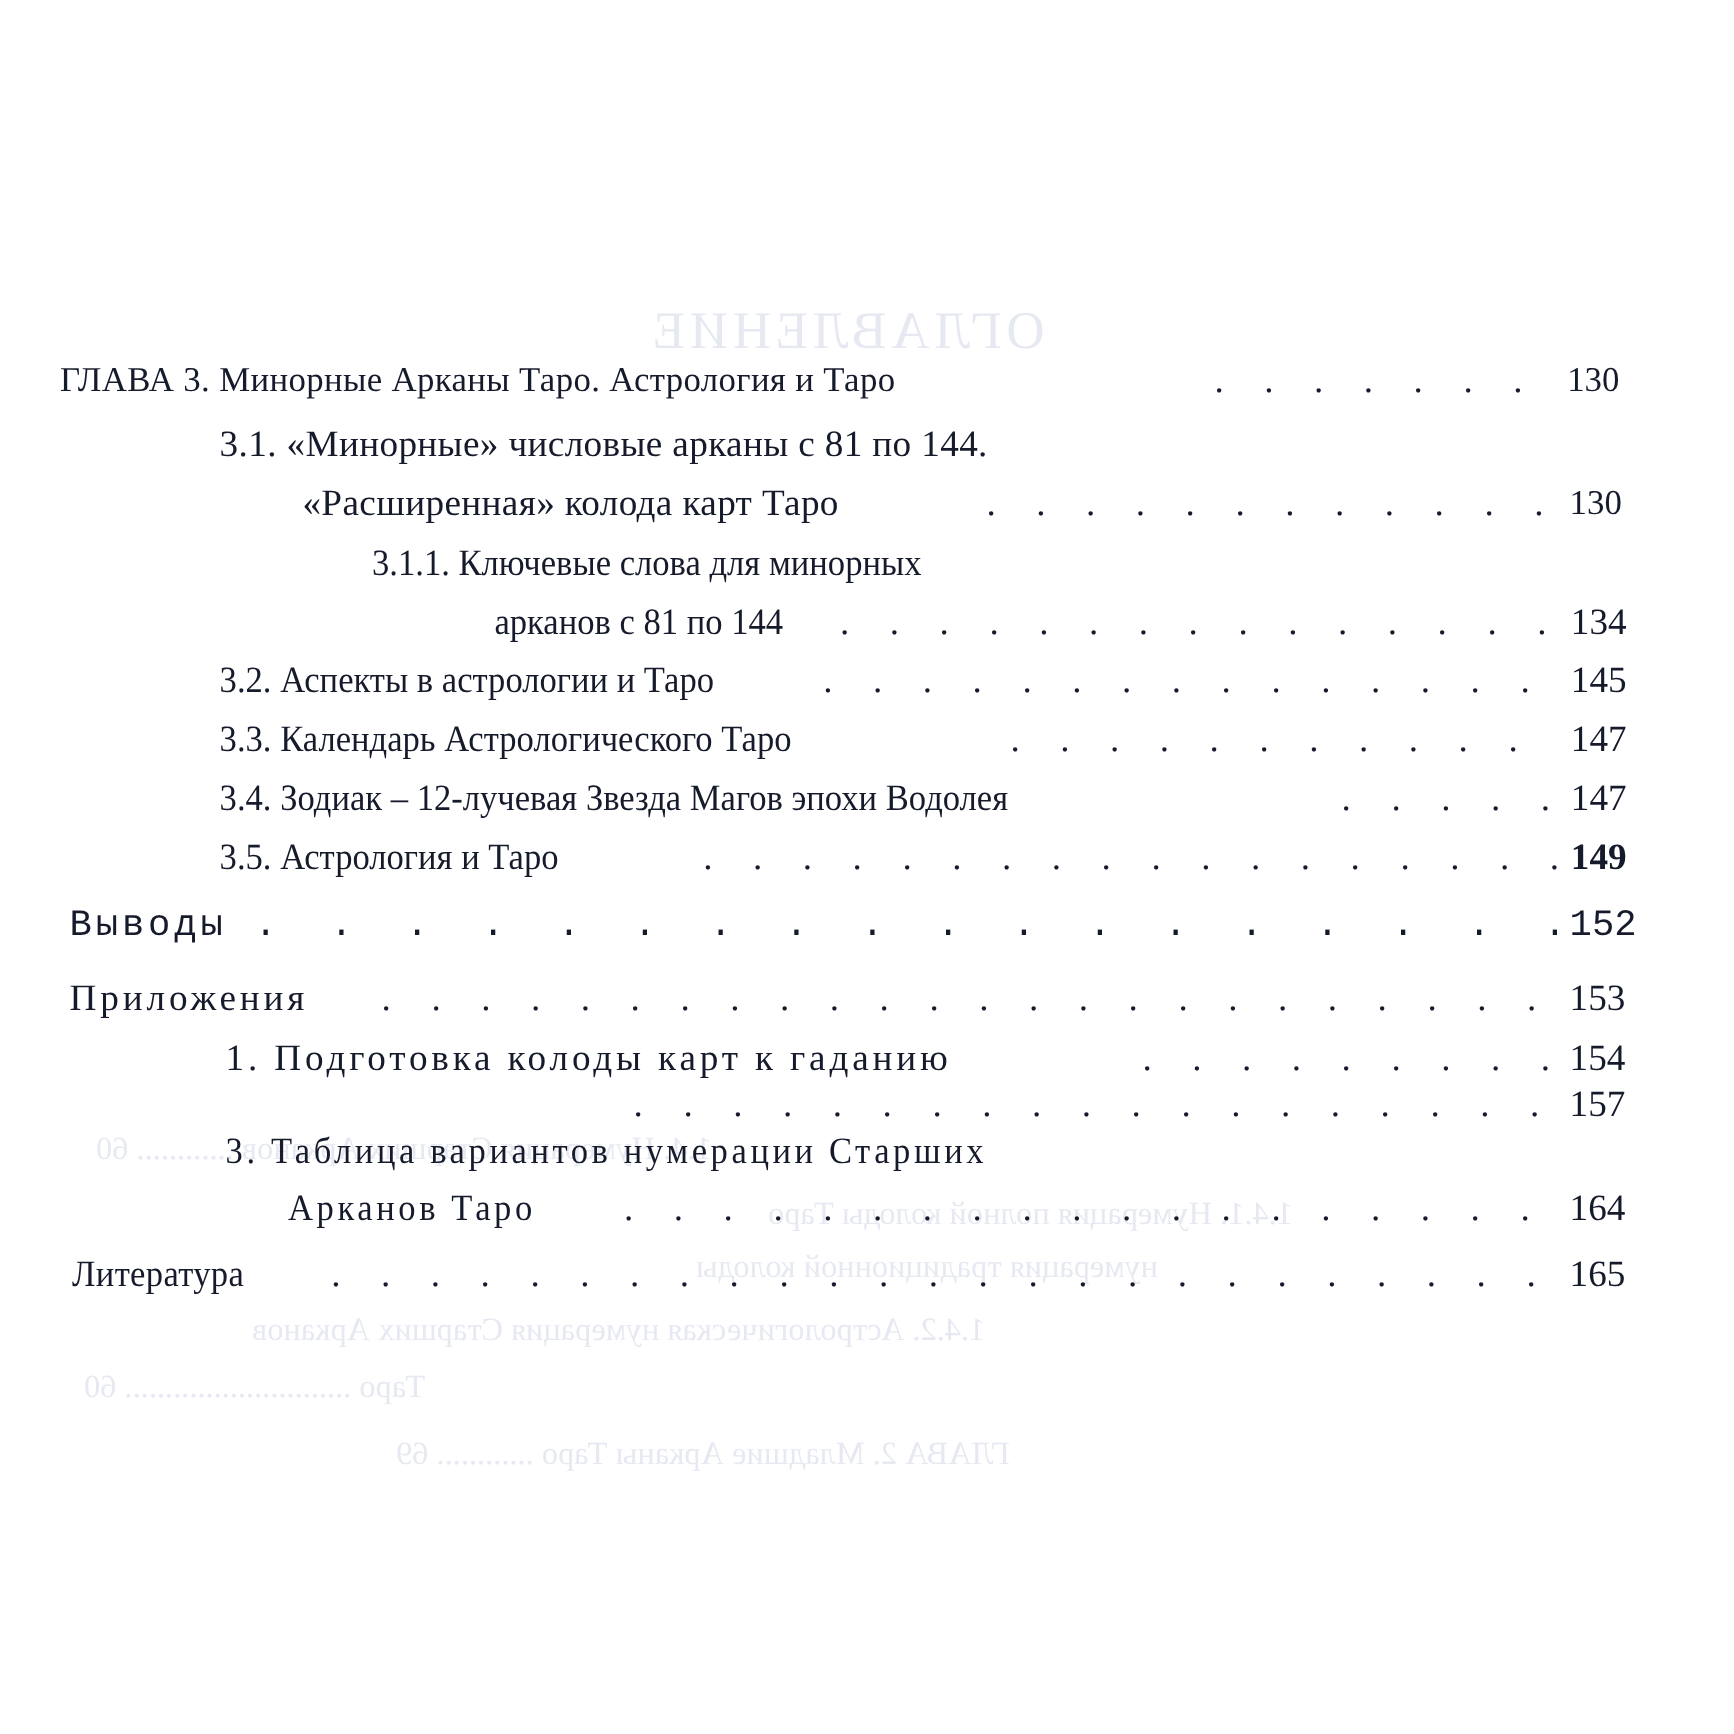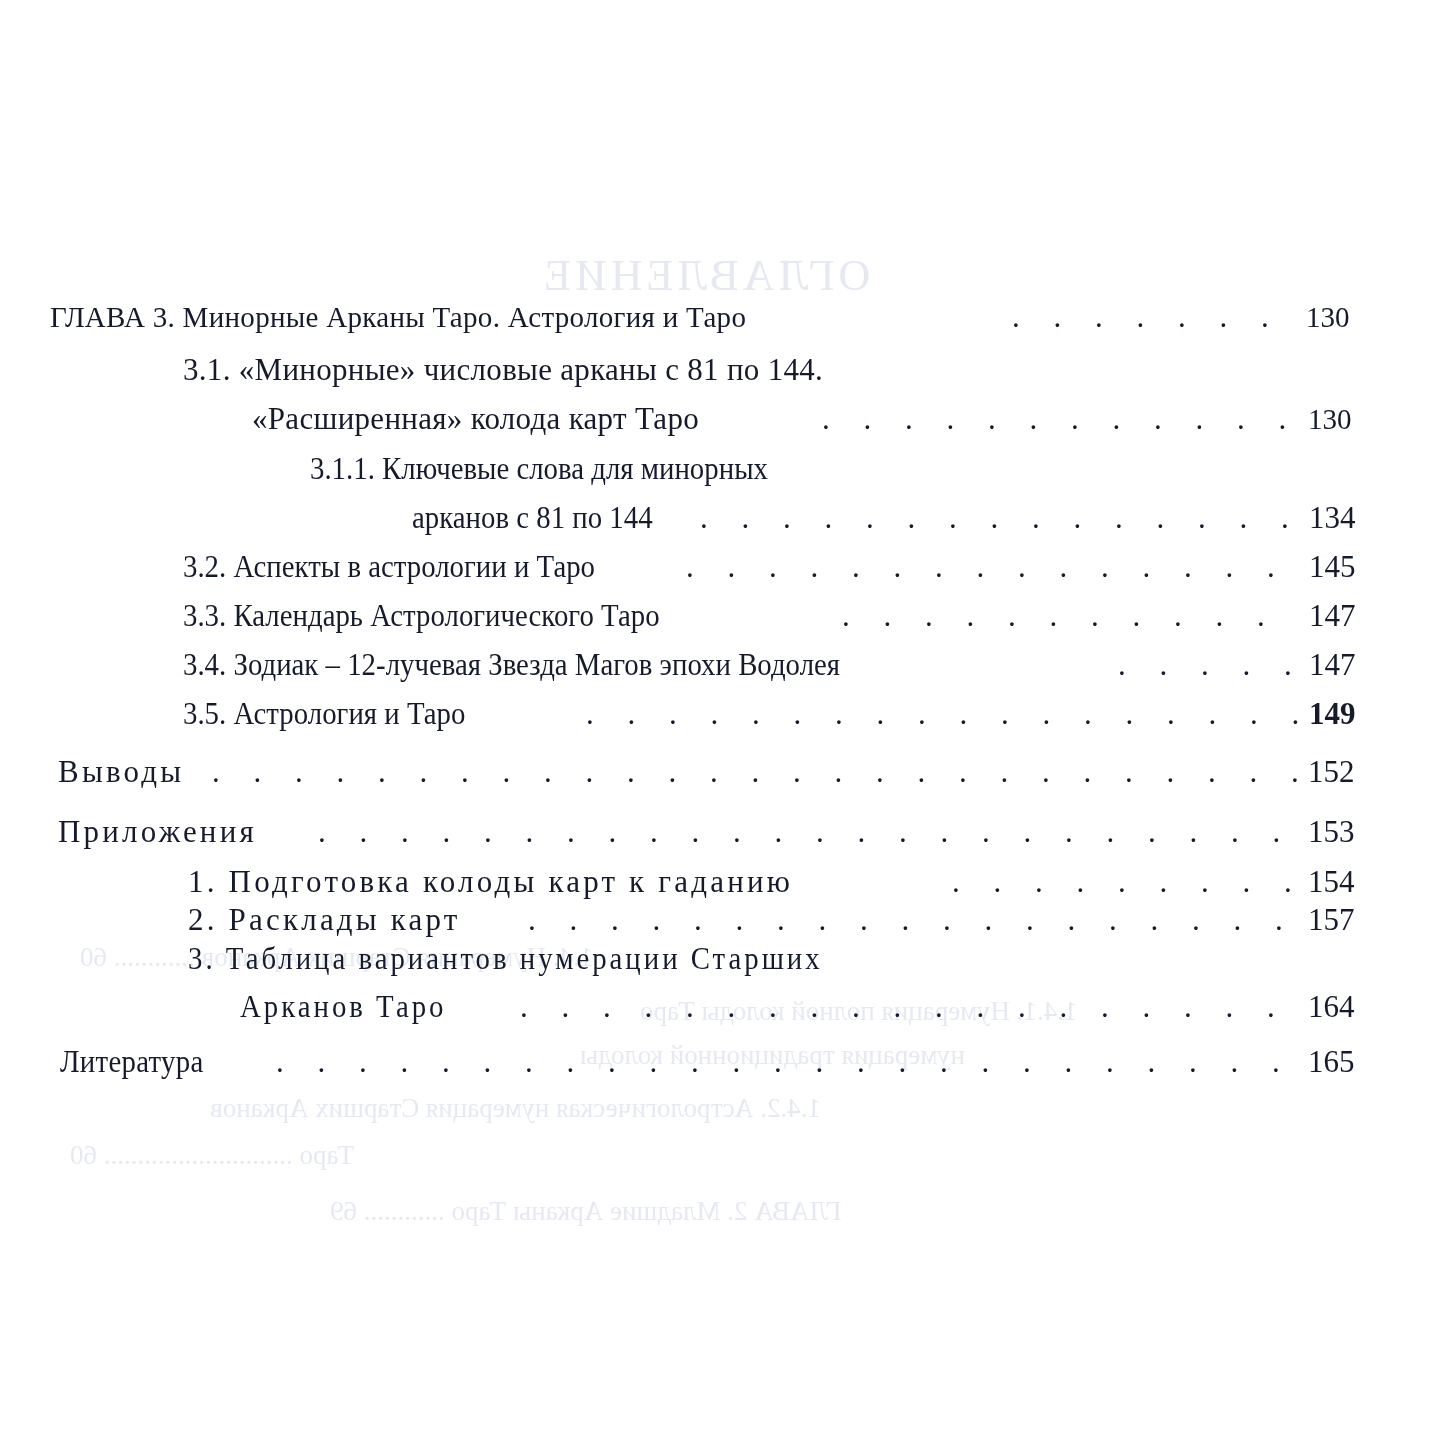--- a/index.html
+++ b/index.html
@@ -77,40 +77,39 @@
       <span class="leader" style="left:1118px; width:180px;">. . . . . . . . . . . . . . . . . . . . . . . . . . . . . . . . . . . . . . . . . . . . . . . . . . . . . . . . . . . . . .</span>
       <span class="page-num" style="left:1309px;">147</span>
     </div>
 
     <div class="toc-line" style="top:694px;">
       <span class="entry-text condensed" style="left:183px; transform:scaleX(0.93);">3.5. Астрология и Таро</span>
       <span class="leader" style="left:586px; width:712px;">. . . . . . . . . . . . . . . . . . . . . . . . . . . . . . . . . . . . . . . . . . . . . . . . . . . . . . . . . . . . . .</span>
       <span class="page-num" style="left:1309px;font-weight:bold;">149</span>
     </div>
 
-    <div class="toc-line" style="top:752px;">
+    <div class="toc-line" style="top:752px;font-family:Liberation Mono, monospace;">
       <span class="entry-text spaced" style="left:58px;">Выводы</span>
       <span class="leader" style="left:212px; width:1086px;">. . . . . . . . . . . . . . . . . . . . . . . . . . . . . . . . . . . . . . . . . . . . . . . . . . . . . . . . . . . . . .</span>
       <span class="page-num" style="left:1308px;">152</span>
     </div>
 
     <div class="toc-line" style="top:812px;">
       <span class="entry-text spaced" style="left:58px;">Приложения</span>
       <span class="leader" style="left:318px; width:980px;">. . . . . . . . . . . . . . . . . . . . . . . . . . . . . . . . . . . . . . . . . . . . . . . . . . . . . . . . . . . . . .</span>
       <span class="page-num" style="left:1308px;">153</span>
     </div>
 
     <div class="toc-line" style="top:862px;">
       <span class="entry-text spaced" style="left:188px;">1. Подготовка колоды карт к гаданию</span>
       <span class="leader" style="left:952px; width:346px;">. . . . . . . . . . . . . . . . . . . . . . . . . . . . . . . . . . . . . . . . . . . . . . . . . . . . . . . . . . . . . .</span>
       <span class="page-num" style="left:1308px;">154</span>
     </div>
 
     <div class="toc-line" style="top:900px;">
-      <span class="entry-text spaced" style="left:188px;">2. Расклады карт</span>
       <span class="leader" style="left:528px; width:770px;">. . . . . . . . . . . . . . . . . . . . . . . . . . . . . . . . . . . . . . . . . . . . . . . . . . . . . . . . . . . . . .</span>
       <span class="page-num" style="left:1308px;">157</span>
     </div>
 
     <div class="toc-line" style="top:939px;">
       <span class="entry-text spaced" style="left:188px; transform:scaleX(0.93); transform-origin:left center;">3. Таблица вариантов нумерации Старших</span>
     </div>
 
     <div class="toc-line" style="top:987px;">
       <span class="entry-text spaced" style="left:240px; transform:scaleX(0.93); transform-origin:left center;">Арканов Таро</span>

